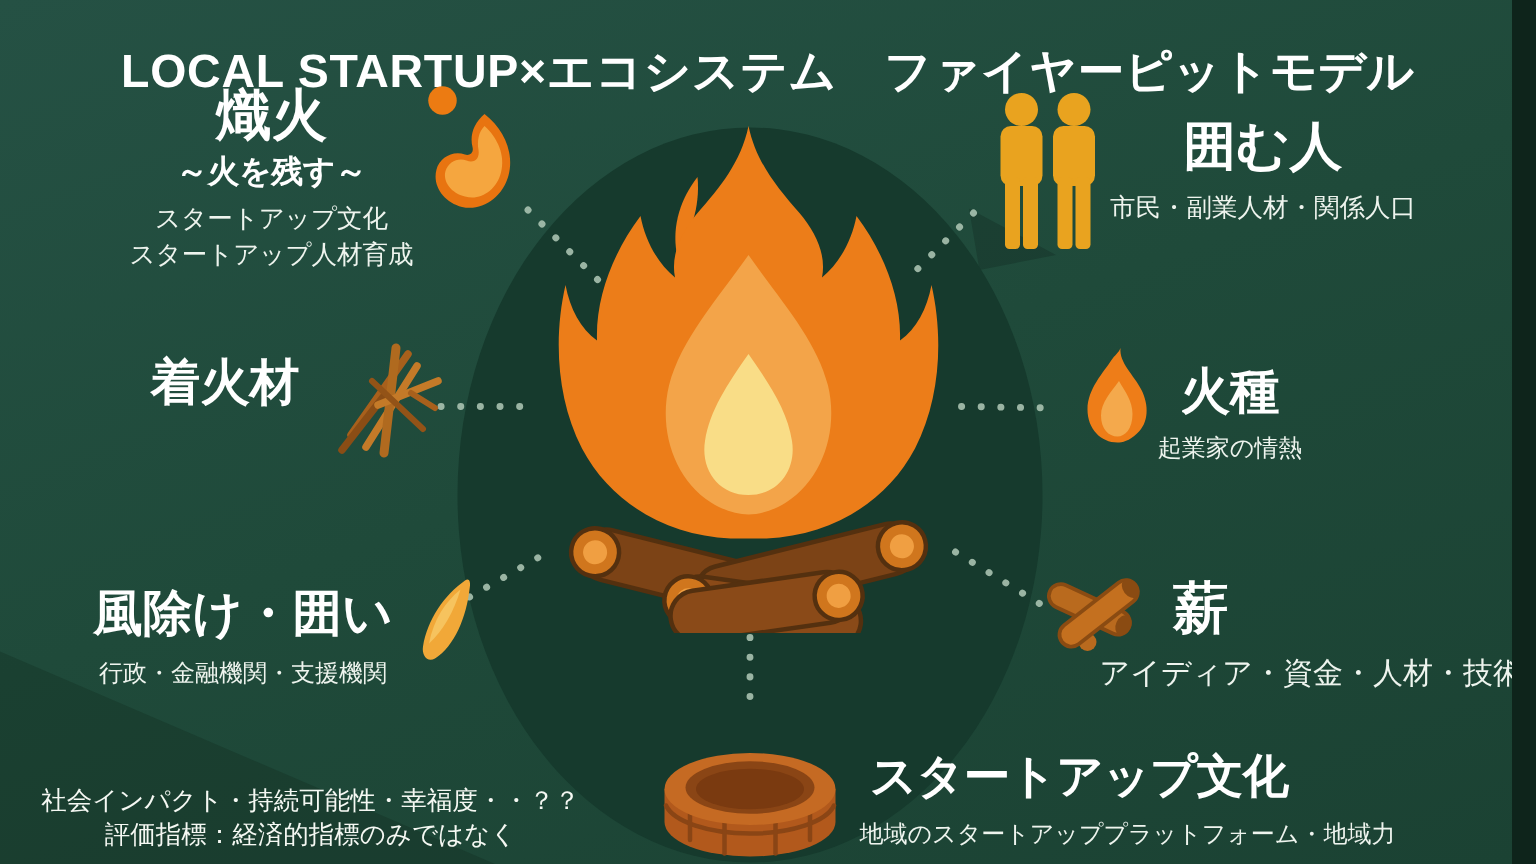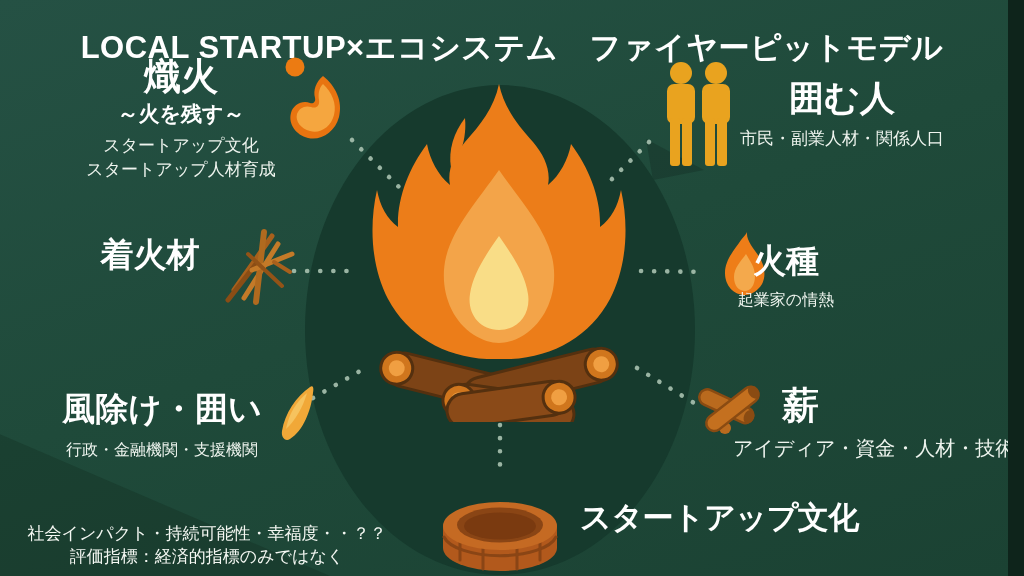--- a/index.html
+++ b/index.html
@@ -33,21 +33,21 @@
   .chakkazai .node-title{font-size:33px;}
   .chakkazai .node-desc{font-size:17px;margin-top:7px;}
   .kazeyoke{left:162px;top:392px;text-align:center;}
   .kazeyoke .node-title{font-size:33px;}
   .kazeyoke .node-desc{font-size:16px;margin-top:11px;}
   .footnote{left:207px;top:523px;font-size:17px;line-height:1.35;color:#f5f8f3;}
   
   .kakomu{left:842px;top:80px;}
   .kakomu .node-title{font-size:35px;}
   .kakomu .node-desc{font-size:17px;margin-top:10px;}
-  .hidane{left:786px;top:244px;}
+  .hidane{left:820px;top:244px;}
   .hidane .node-title{font-size:33px;}
   .hidane .node-desc{font-size:16px;margin-top:9px;}
   .maki-title{left:782px;top:381px;font-size:37px;font-weight:800;}
   .maki-desc{left:733px;top:435px;font-size:20px;color:#eef4ee;}
   .firepit-title{left:580px;top:497px;font-size:31px;font-weight:800;letter-spacing:-.5px;}
   .firepit-desc{left:573px;top:546px;font-size:16px;color:#eef4ee;}
 </style>
 </head>
 <body>
 
@@ -198,14 +198,15 @@
       <line x1="49" y1="56" x2="49" y2="79"></line>
       <line x1="83" y1="56" x2="83" y2="79"></line>
       <line x1="106" y1="50" x2="106" y2="70"></line>
     </g>
     <ellipse cx="66" cy="36" rx="57" ry="24" fill="#c56a23"></ellipse>
     <ellipse cx="66" cy="35" rx="43" ry="17.5" fill="#8a4515"></ellipse>
     <ellipse cx="66" cy="36" rx="36" ry="13.5" fill="#7a3a10"></ellipse>
   </svg>
 
   <div class="abs firepit-title">スタートアップ文化</div>
+  <div class="abs firepit-desc">地域のスタートアッププラットフォーム・地域力</div>
 
 </div>
 
 </body></html>

